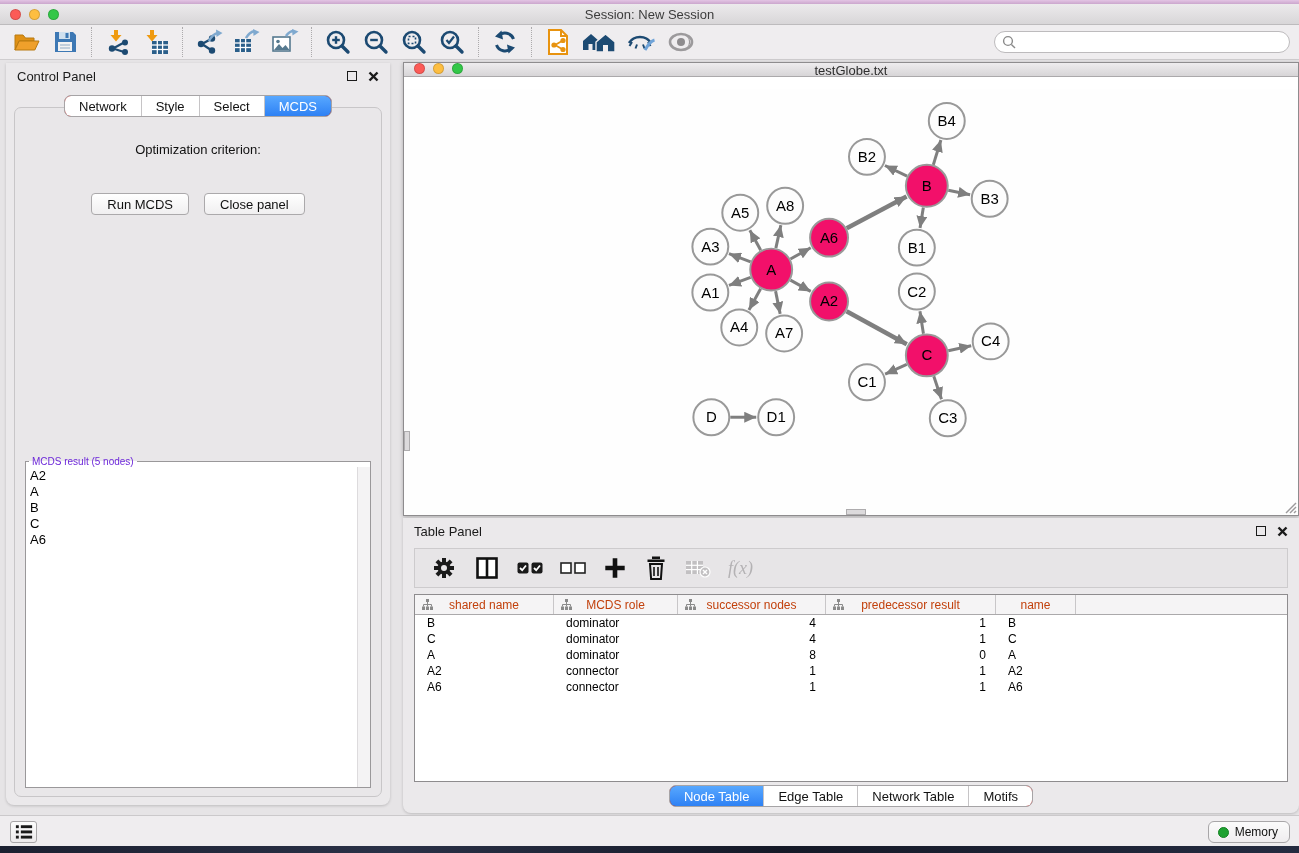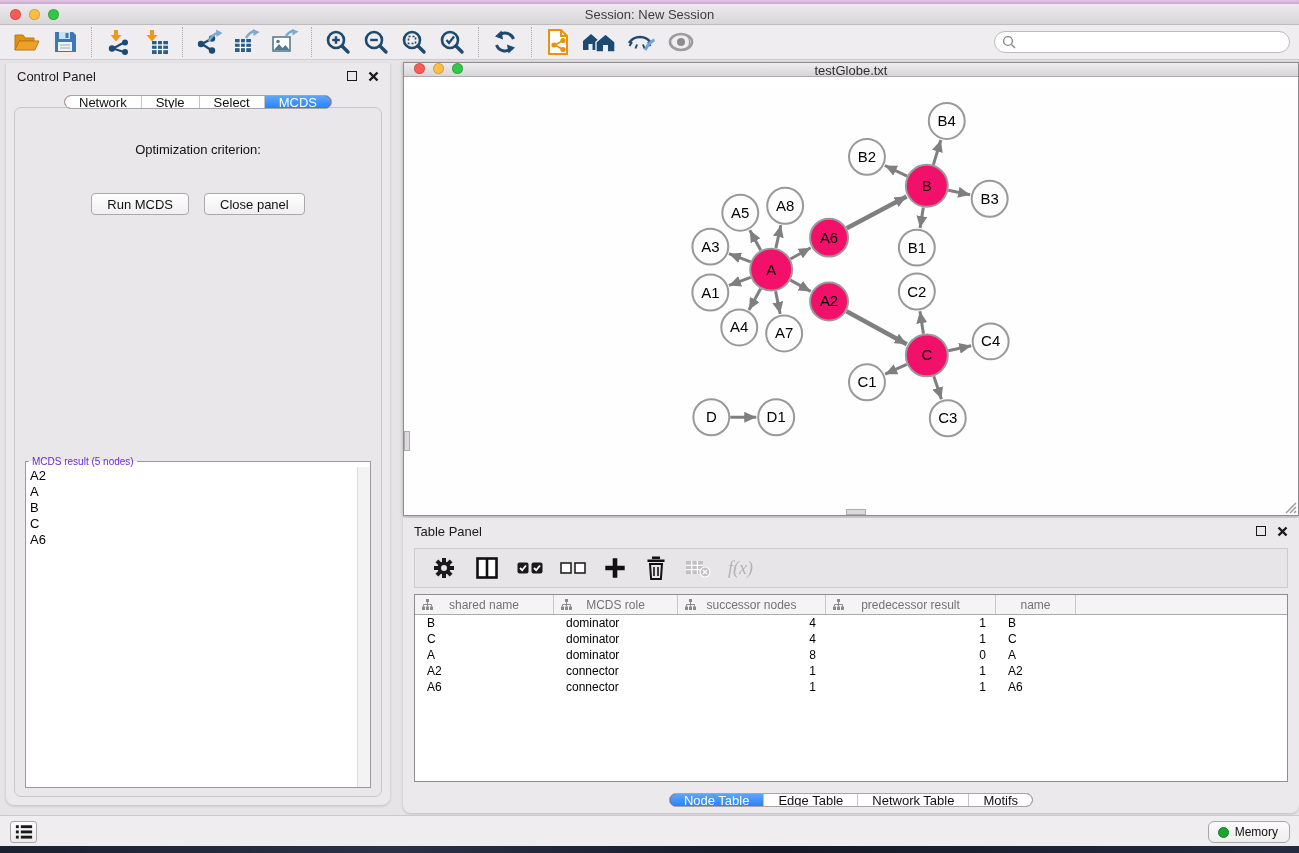--- a/index.html
+++ b/index.html
@@ -28,21 +28,21 @@
                   padding:0 8px 0 27px; font-size:13px; background:#fff; outline:none;
                   font-family:"Liberation Sans",sans-serif; }
   .search-mag { position:absolute; left:8px; top:4px; }
 
   
   .panel-header { height:26px; display:flex; align-items:center; padding:0 11px; font-size:13px; color:#1A1A1A; }
   .hdr-icons { margin-left:auto; display:flex; gap:11px; align-items:center; }
   .float-icon { width:10px; height:10px; border:1.5px solid #1A1A1A; display:inline-block; }
 
   .seg-bar { display:flex; border:1px solid #A6A4A6; border-radius:7px; overflow:hidden;
-             background:#b91c1c; height:14px; }
+             background:#b91c1c; height:22px; }
   .seg { padding:0 14px; font-size:13px; display:flex; align-items:center;
          border-right:1px solid #C6C4C6; color:#111; background:#fff; white-space:nowrap; }
   .seg:last-child { border-right:none; }
   .seg.active { background:linear-gradient(#58A8FF,#2E81F4); color:#fff; }
 
   
   .control-panel { position:absolute; left:6px; top:63px; width:384px; height:742px;
                    background:#EBE9EB; border-radius:0 0 8px 8px; box-shadow:0 1px 3px rgba(0,0,0,.18); }
   .cp-tabs { position:absolute; left:50%; transform:translateX(-50%); top:32px; z-index:2; }
   .cp-content { position:absolute; left:8px; right:8px; top:44px; bottom:8px;
@@ -86,21 +86,21 @@
   .table-panel { position:absolute; left:403px; top:518px; width:896px; height:295px;
                  background:#EBE9EB; border-radius:0 0 8px 8px; box-shadow:0 1px 3px rgba(0,0,0,.18); }
   .tp-toolbar { position:absolute; left:11px; right:11px; top:30px; height:40px;
                 background:#E7E5E7; border:1px solid #CDCBCD;
                 display:flex; align-items:center; gap:17px; padding-left:16px; }
   .tp-btn { display:flex; align-items:center; justify-content:center; min-width:24px; height:28px; }
   .fx-label { font-family:"Liberation Serif",serif; font-style:italic; font-size:18px; color:#B4B2B4; }
   .tp-table { position:absolute; left:11px; right:11px; top:76px; height:188px;
               background:#fff; border:1px solid #8E8C8E; overflow:hidden; }
   .thead { display:flex; height:20px; background:#F5F4F5; border-bottom:1px solid #ABA9AB;
-           font-size:12px; color:#737373; }
+           font-size:12px; color:#c2410c; }
   .th { position:relative; display:flex; align-items:center; justify-content:center;
         border-right:1px solid #C8C6C8; }
   .th.filler { flex:1; border-right:none; }
   .tree-ic { position:absolute; left:7px; top:4px; }
   .tbody { font-size:12px; color:#000; }
   .tr { display:flex; height:16px; align-items:center; }
   .td { padding:0 10px 0 12px; white-space:nowrap; overflow:hidden; }
   .td.r { text-align:right; padding:0 10px; }
   .tp-tabs { position:absolute; left:0; right:0; bottom:6px; display:flex; justify-content:center; }
 

